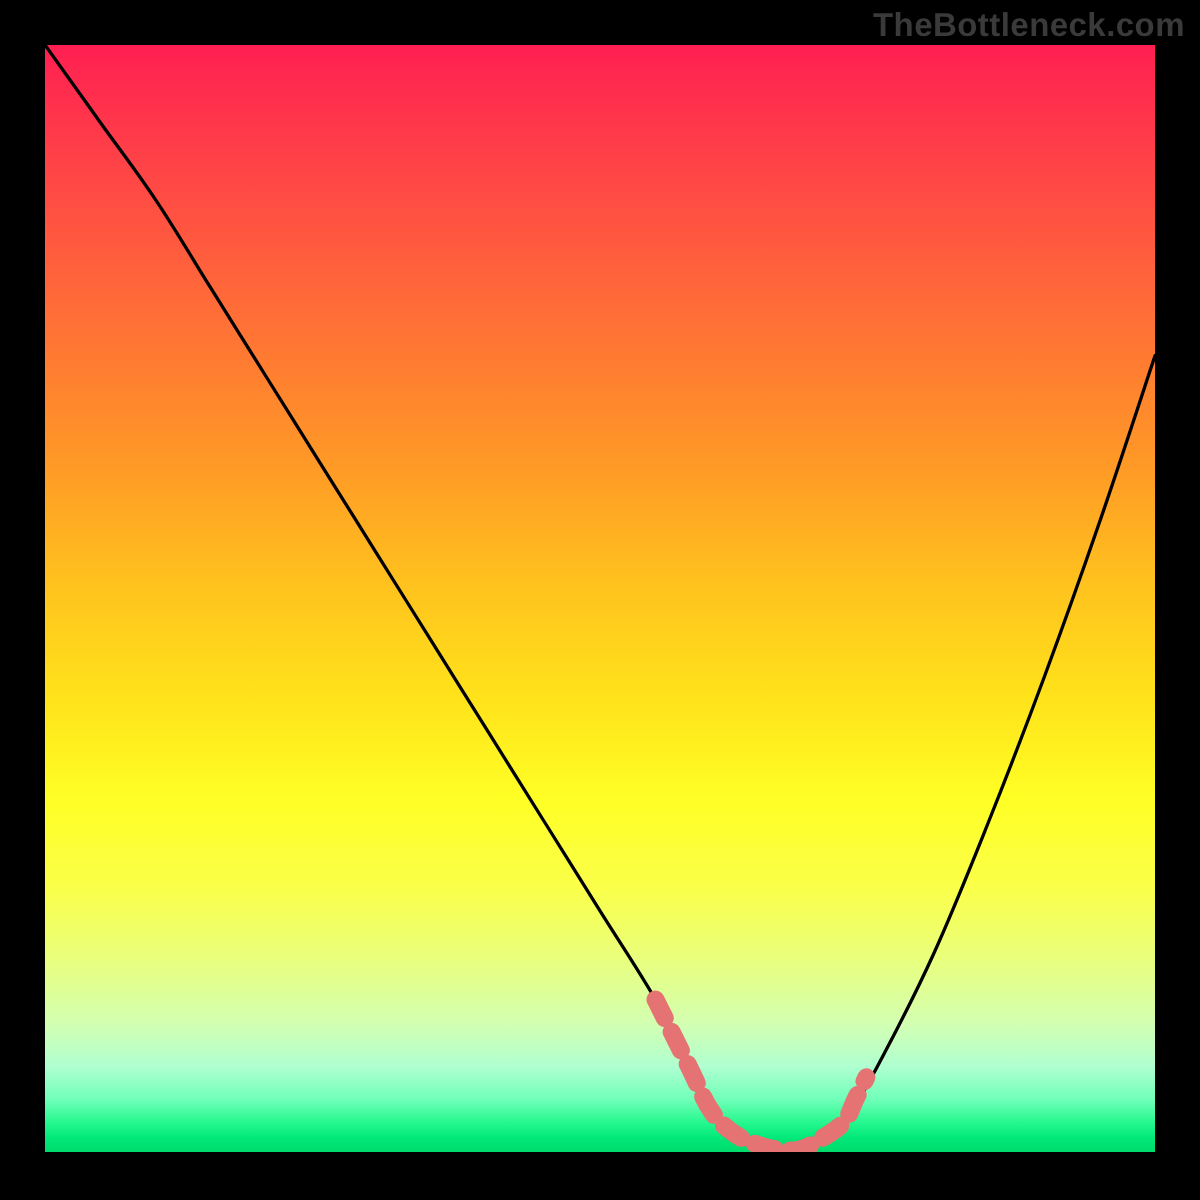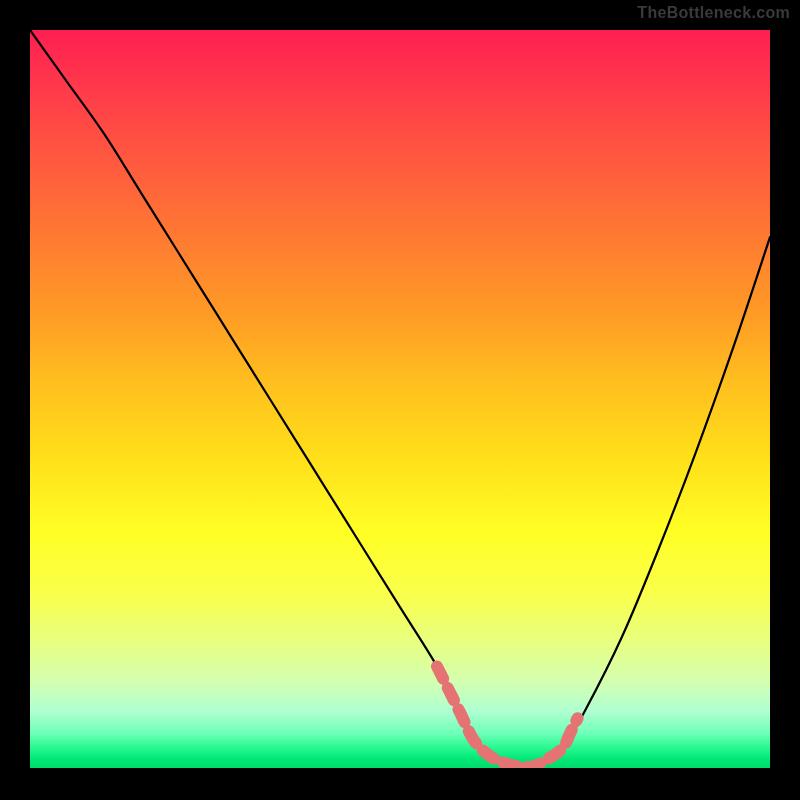--- a/index.html
+++ b/index.html
@@ -15,21 +15,21 @@
     position: relative;
     width: 800px;
     height: 800px;
     background: #000;
   }
   .watermark {
     position: absolute;
     top: 4px;
     right: 10px;
     color: #3a3a3a;
-    font-size: 16px;
+    font-size: 22px;
     font-weight: 600;
     letter-spacing: 0.3px;
     z-index: 5;
   }
   .plot-outer {
     position: absolute;
     left: 30px;
     top: 30px;
     width: 740px;
     height: 740px;

